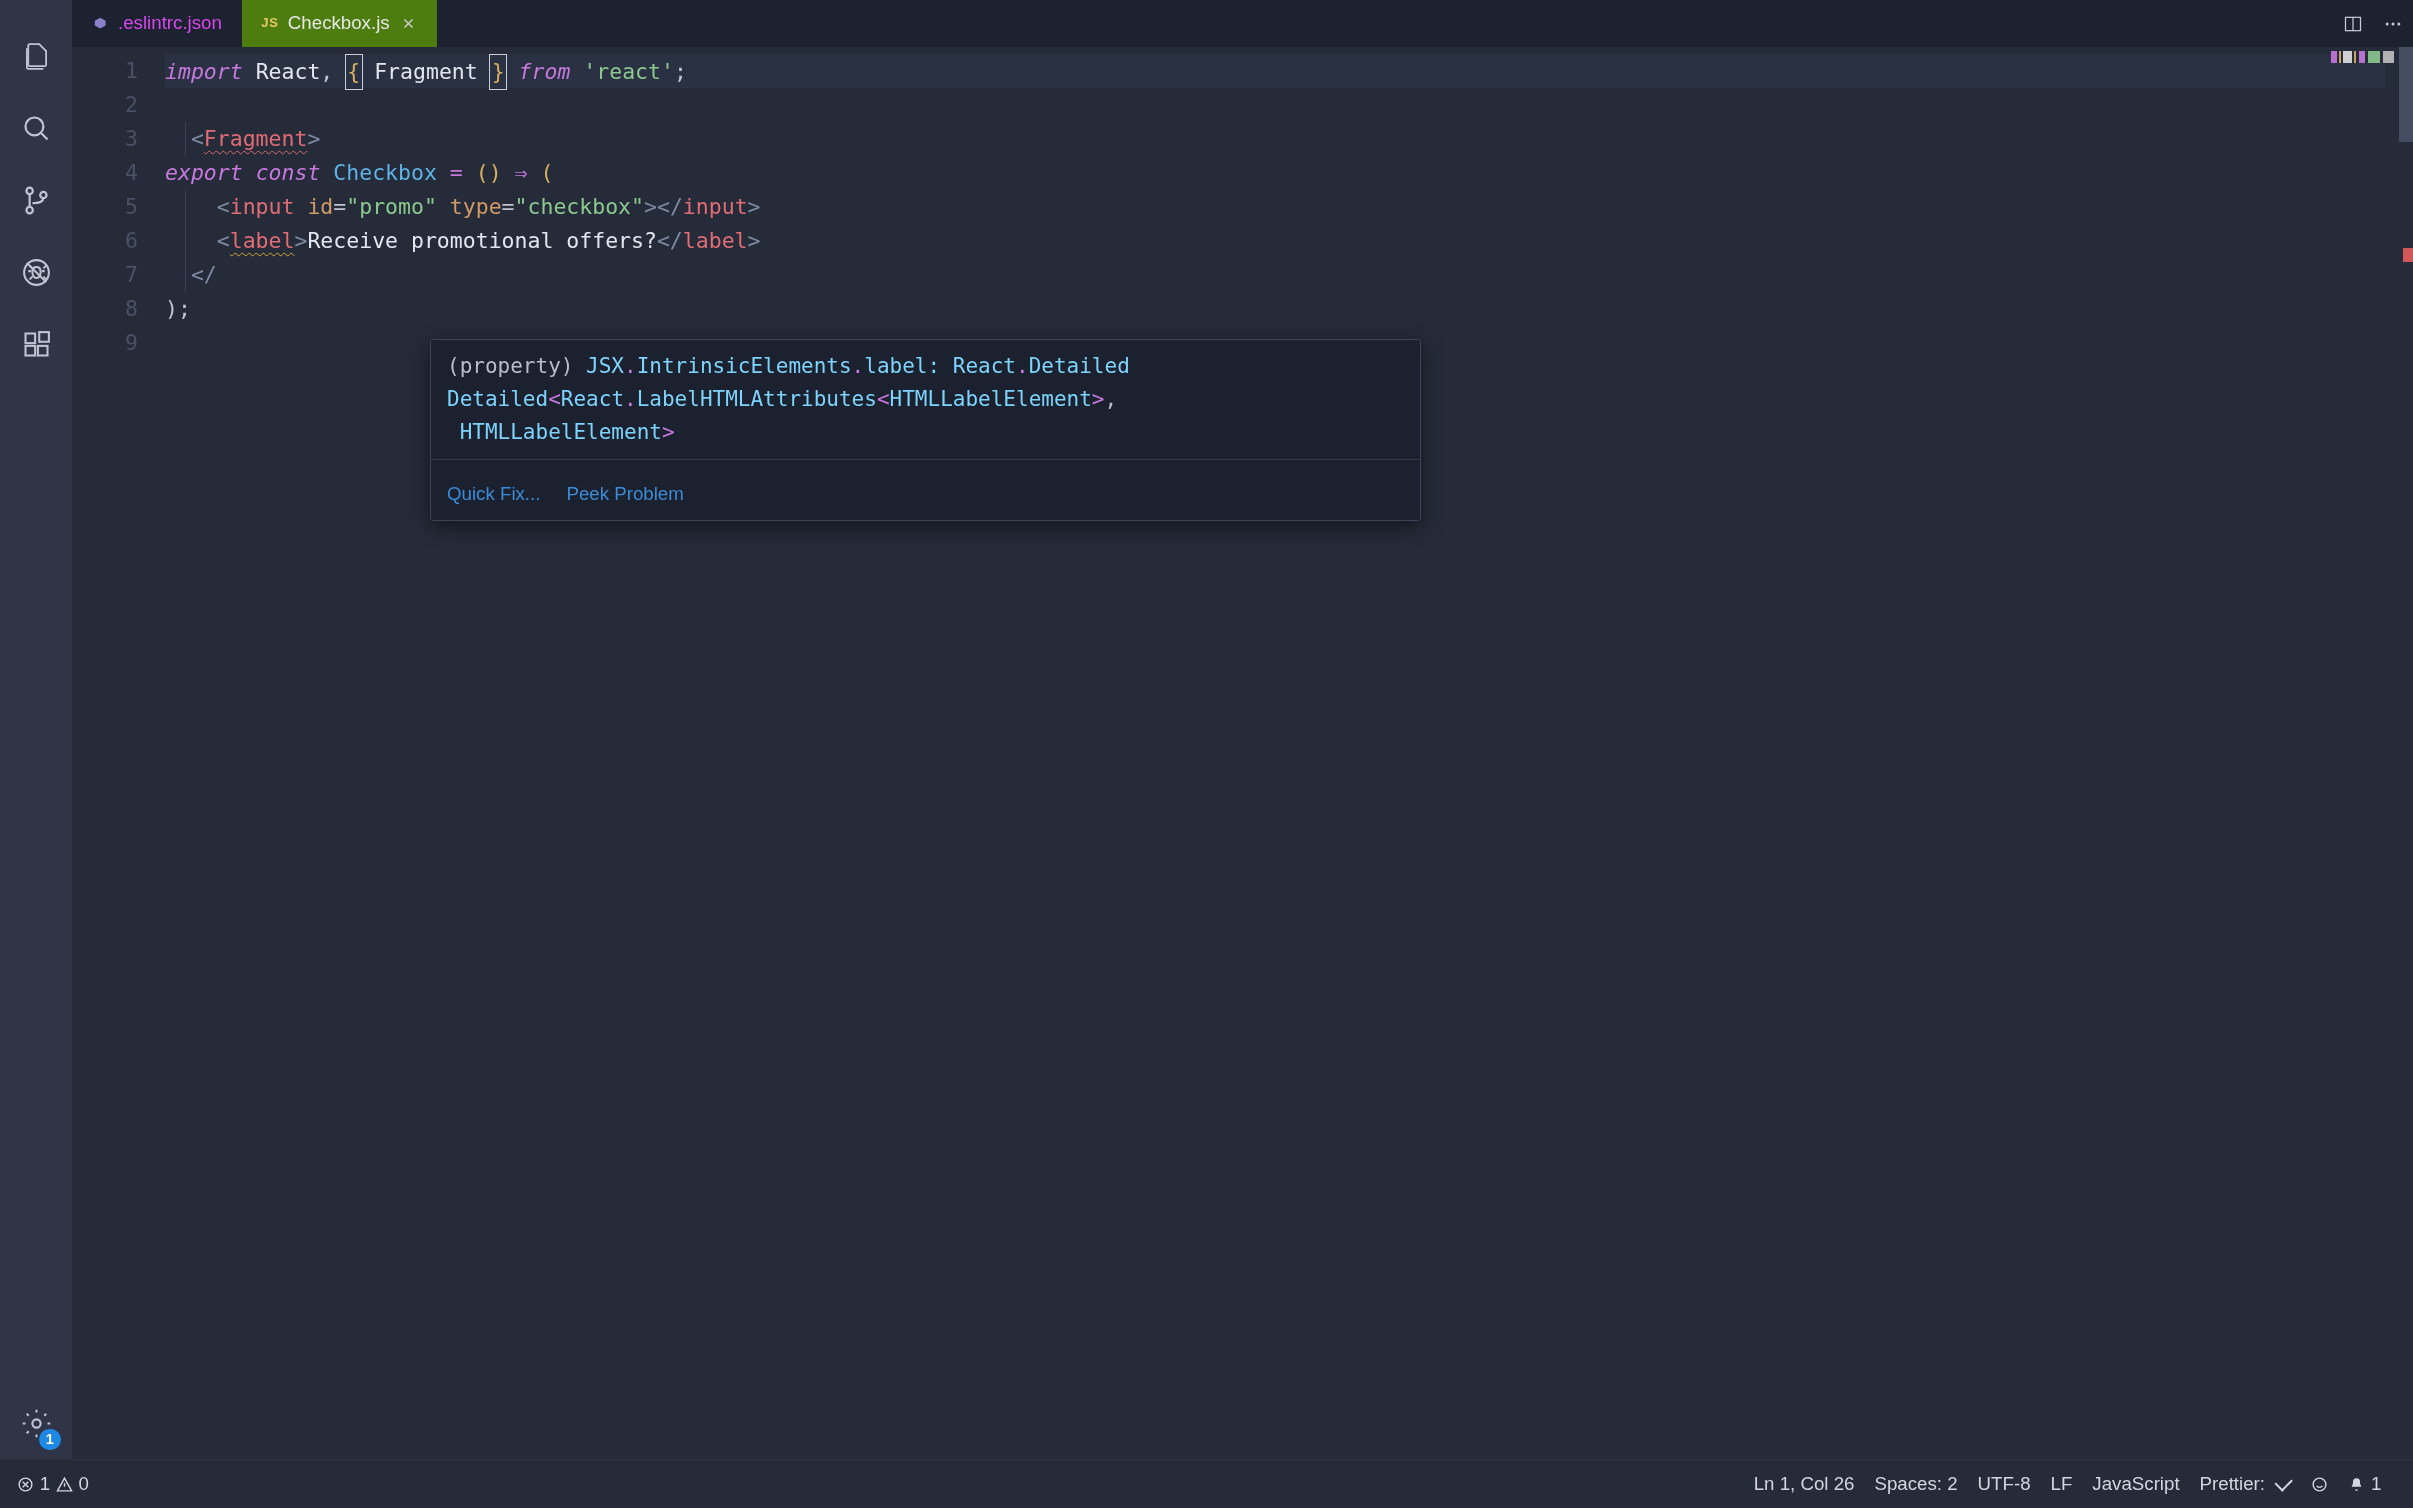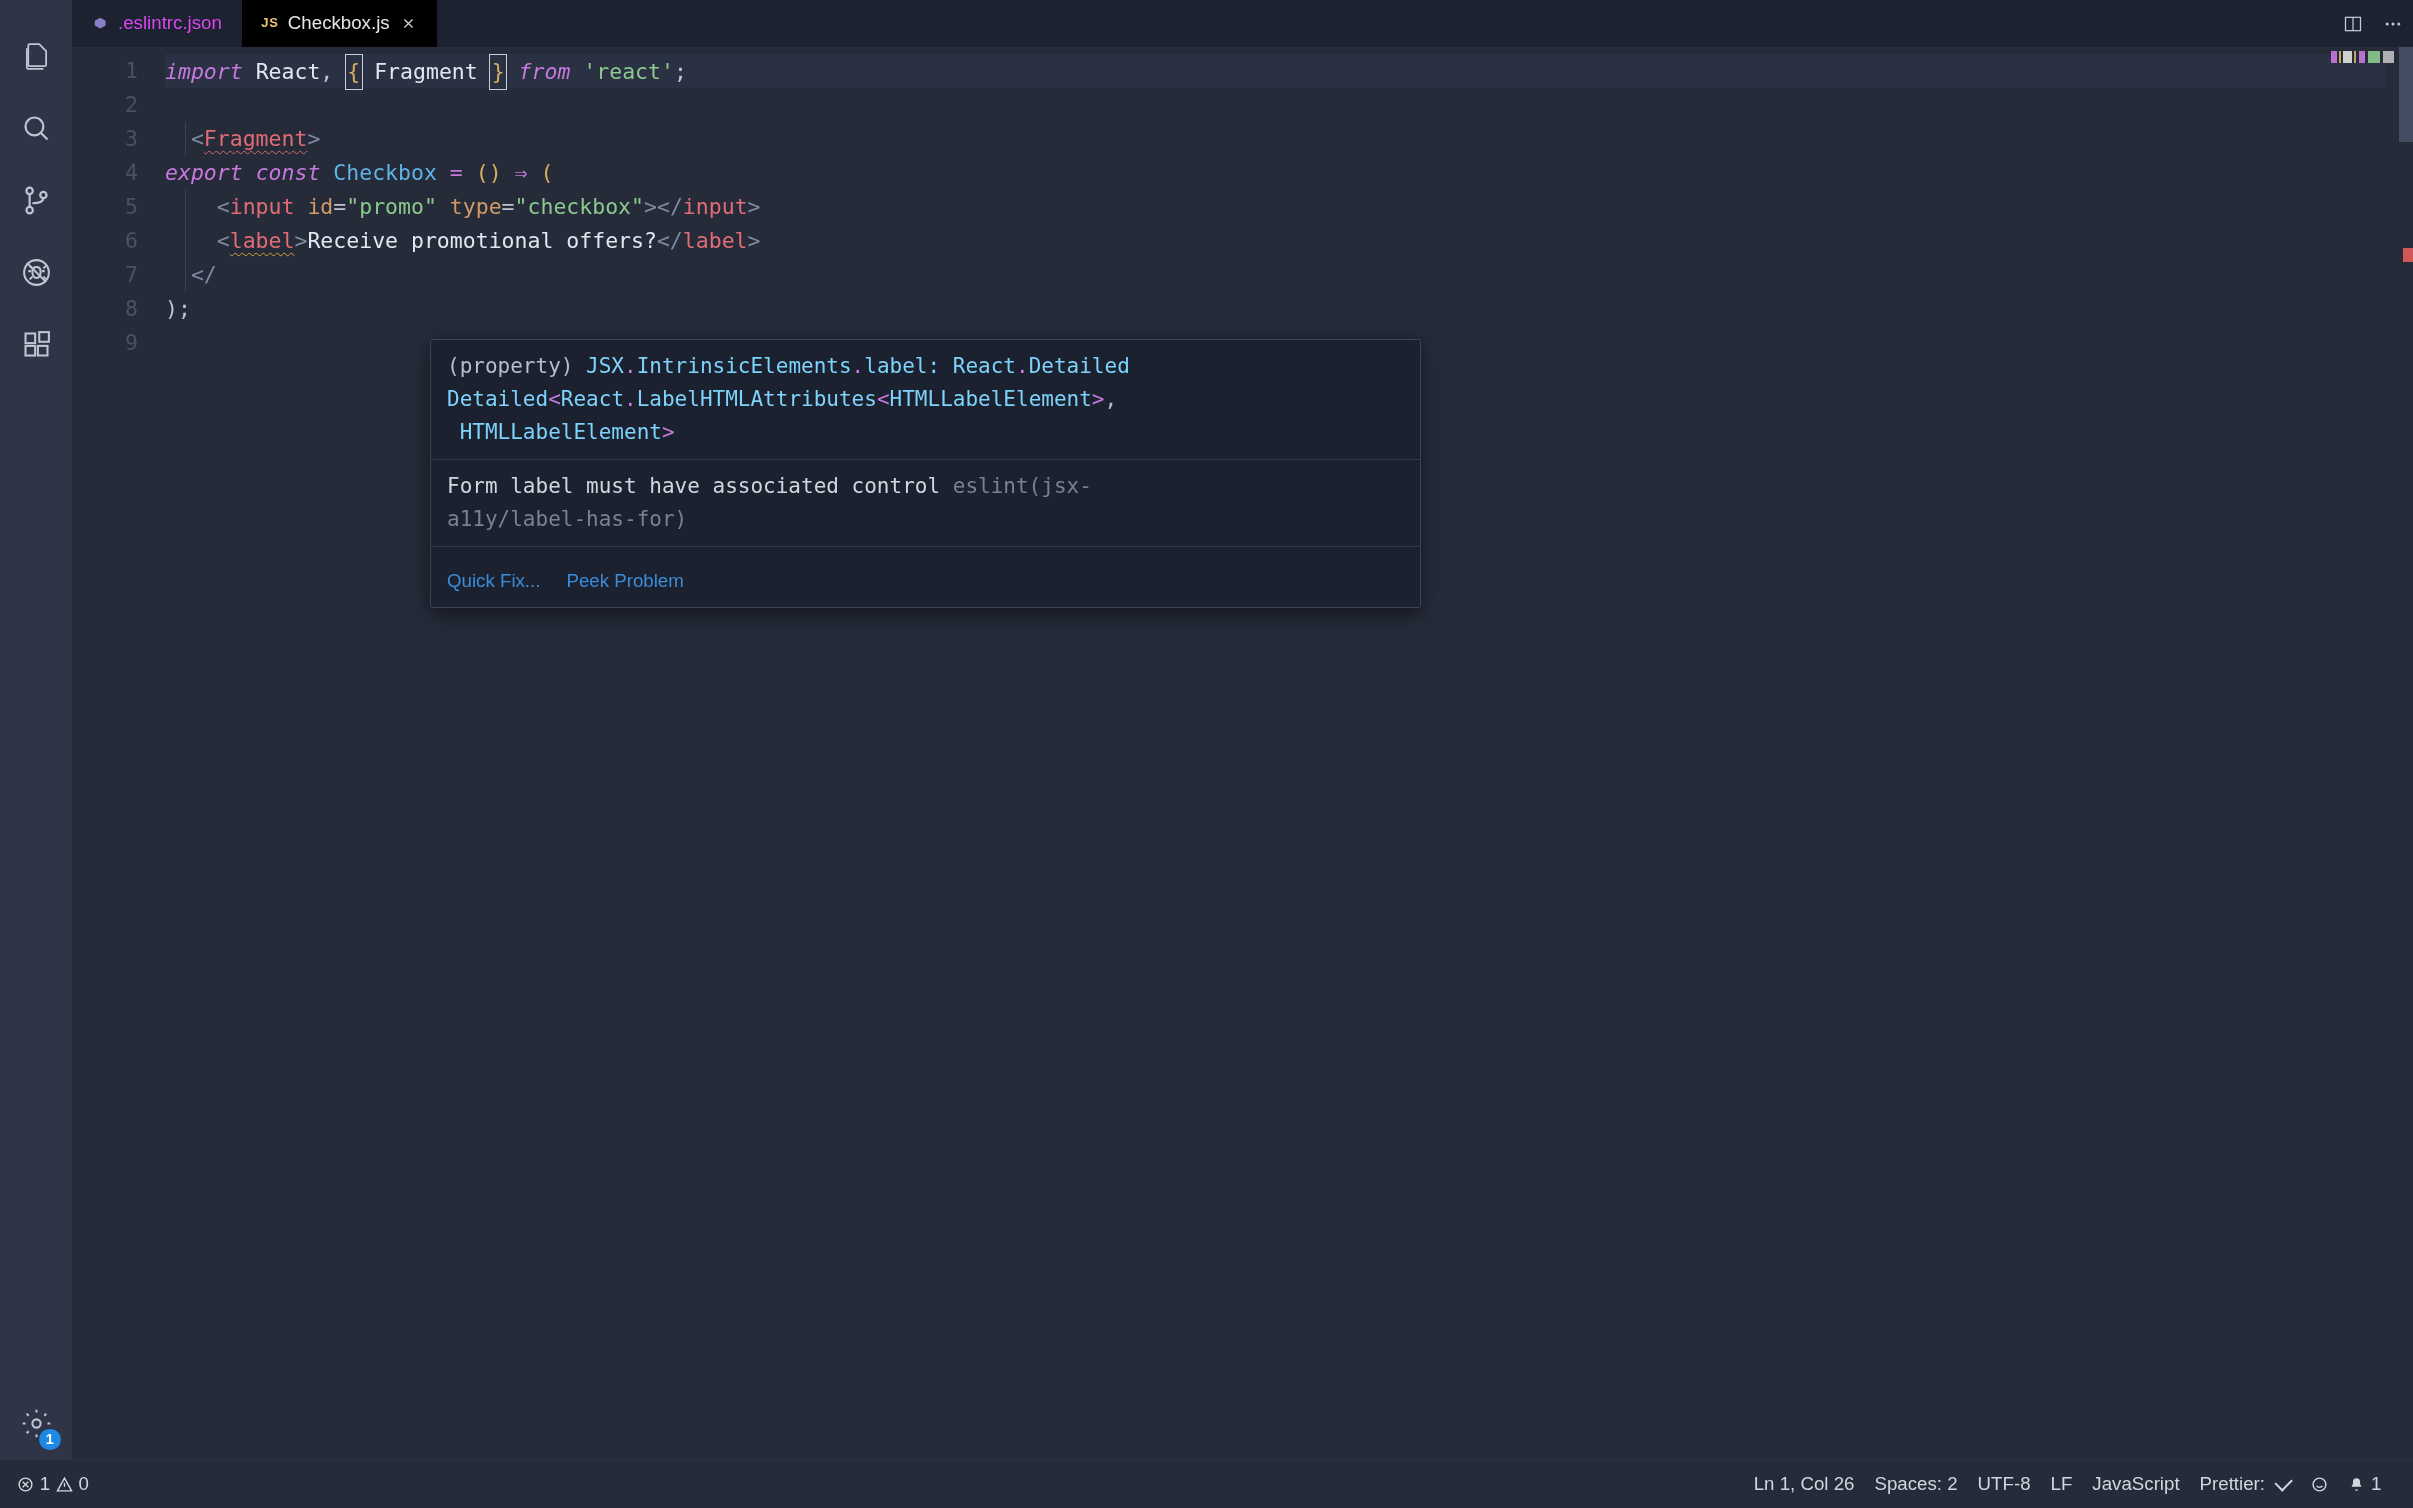--- a/index.html
+++ b/index.html
@@ -45,21 +45,21 @@
     display:flex; align-items:stretch;
     font-family: -apple-system,BlinkMacSystemFont,"Segoe UI",sans-serif;
     font-size:18.7px;
   }
   .tab {
     display:flex; align-items:center; gap:10px;
     padding:0 20px;
     color:#d946ef; cursor:pointer;
     position:relative;
   }
-  .tab.active { background:#000000; color:#e6e6e6; }
+  .tab.active { background:#4d7c0f; color:#e6e6e6; }
   .tab-icon { width:16px; height:16px; display:flex; align-items:center; justify-content:center; }
   .tab-icon.js { color:#e8c86a; font-weight:700; font-size:13px; letter-spacing:0.7px; }
   .tab-icon.eslint svg { width:14.4px; height:14.4px; }
   .tab-close { width:17px; height:17px; display:flex; align-items:center; justify-content:center; color:#d0d3dc; }
   .tab-close svg { width:13px; height:13px; }
   .tab-bar-spacer { flex:1; }
   .tab-action {
     width:40px; display:flex; align-items:center; justify-content:center;
     color:#c6cad6; cursor:pointer;
   }
@@ -302,24 +302,20 @@
   <div class="minimap"></div>
   <div class="scroll-thumb"></div>
   <div class="marker-err"></div>
 
   <div class="hover">
     <div class="hover-sec">
       <span class="tk-h-punc">(property) </span><span class="tk-h-type">JSX</span><span class="tk-h-dot">.</span><span class="tk-h-type">IntrinsicElements</span><span class="tk-h-dot">.</span><span class="tk-h-type">label: React</span><span class="tk-h-dot">.</span><span class="tk-h-type">Detailed</span><br>
       <span class="tk-h-type">Detailed</span><span class="tk-h-dot">&lt;</span><span class="tk-h-type">React</span><span class="tk-h-dot">.</span><span class="tk-h-type">LabelHTMLAttributes</span><span class="tk-h-dot">&lt;</span><span class="tk-h-type">HTMLLabelElement</span><span class="tk-h-dot">&gt;</span><span class="tk-h-punc">,</span><br>
       <span class="tk-h-type">&nbsp;HTMLLabelElement</span><span class="tk-h-dot">&gt;</span>
     </div>
-    <div class="hover-sec hover-sep">
-      <span class="tk-h-msg">Form label must have associated control</span>
-      <span class="tk-h-dim"> eslint(jsx-<br>a11y/label-has-for)</span>
-    </div>
     <div class="hover-actions hover-sep">
       <a>Quick Fix...</a>
       <a>Peek Problem</a>
     </div>
   </div>
 </div>
 
 <div class="status">
   <div class="grp">
     <svg viewBox="0 0 24 24" fill="none" stroke="currentColor" stroke-width="2">

